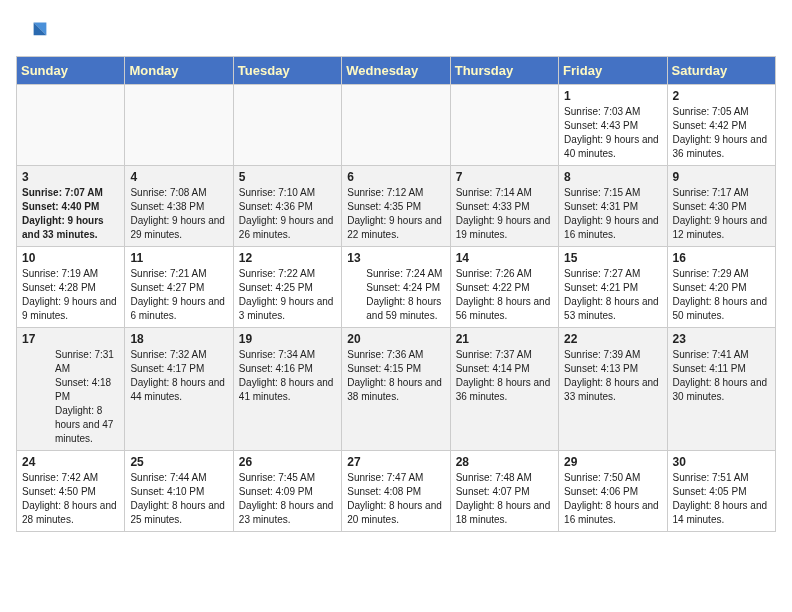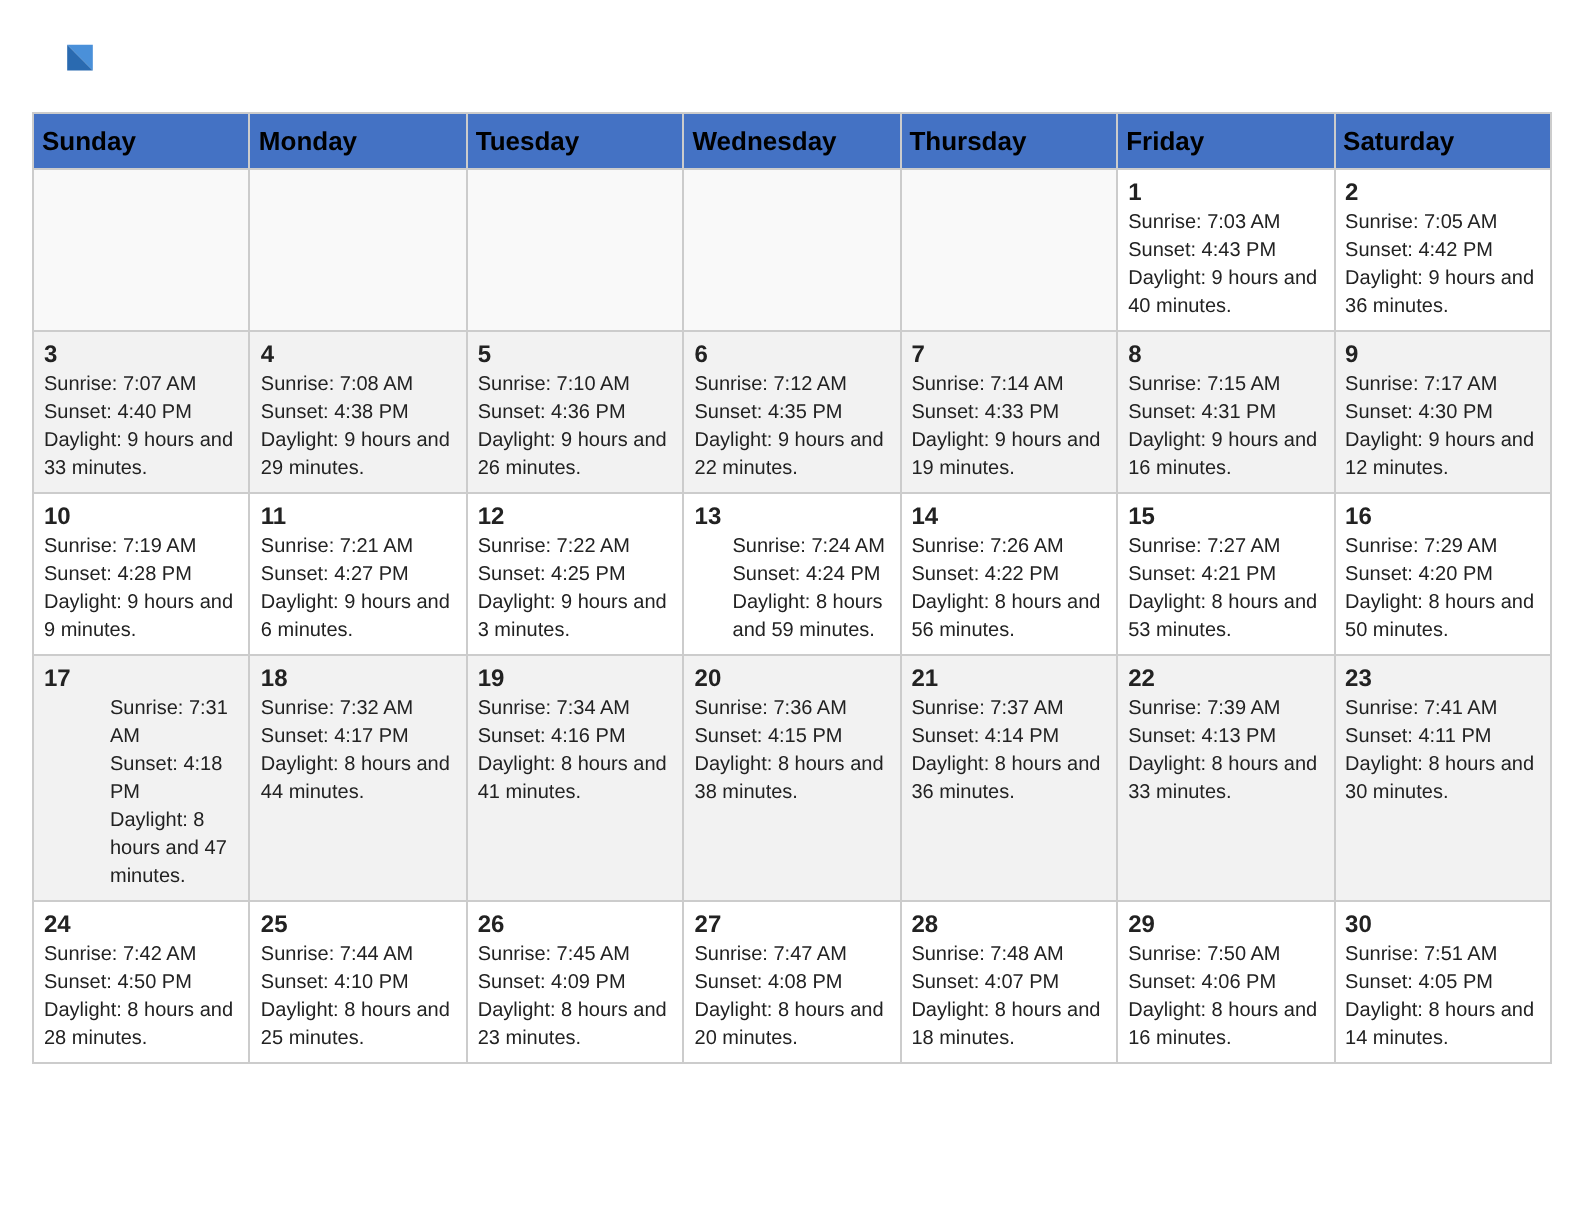--- a/index.html
+++ b/index.html
@@ -38,21 +38,21 @@
       color: #444;
       margin-top: 2px;
     }
     .calendar {
       width: 100%;
       border-collapse: collapse;
       border: 1px solid #ccc;
     }
     .calendar th {
       background-color: #4472C4;
-      color: #000000;
+      color: #fef9c3;
       font-size: 13px;
       font-weight: bold;
       padding: 6px 4px;
       text-align: left;
       border: 1px solid #ccc;
     }
     .calendar td {
       border: 1px solid #ccc;
       vertical-align: top;
       padding: 4px 5px;
@@ -134,21 +134,21 @@
         <td>
           <div class="day-number">2</div>
           <div class="day-info" style="white-space: pre-wrap;">Sunrise: 7:05 AM
 Sunset: 4:42 PM
 Daylight: 9 hours and 36 minutes.</div>
         </td>
       </tr>
       <tr class="row-shaded">
         <td>
           <div class="day-number">3</div>
-          <div class="day-info" style="white-space: pre-wrap;">Sunrise: 7:07 AM
+          <div class="day-info" style="white-space: pre-wrap; font-weight: bold;">Sunrise: 7:07 AM
 Sunset: 4:40 PM
 Daylight: 9 hours and 33 minutes.</div>
         </td>
         <td>
           <div class="day-number">4</div>
           <div class="day-info" style="white-space: pre-wrap;">Sunrise: 7:08 AM
 Sunset: 4:38 PM
 Daylight: 9 hours and 29 minutes.</div>
         </td>
         <td>

